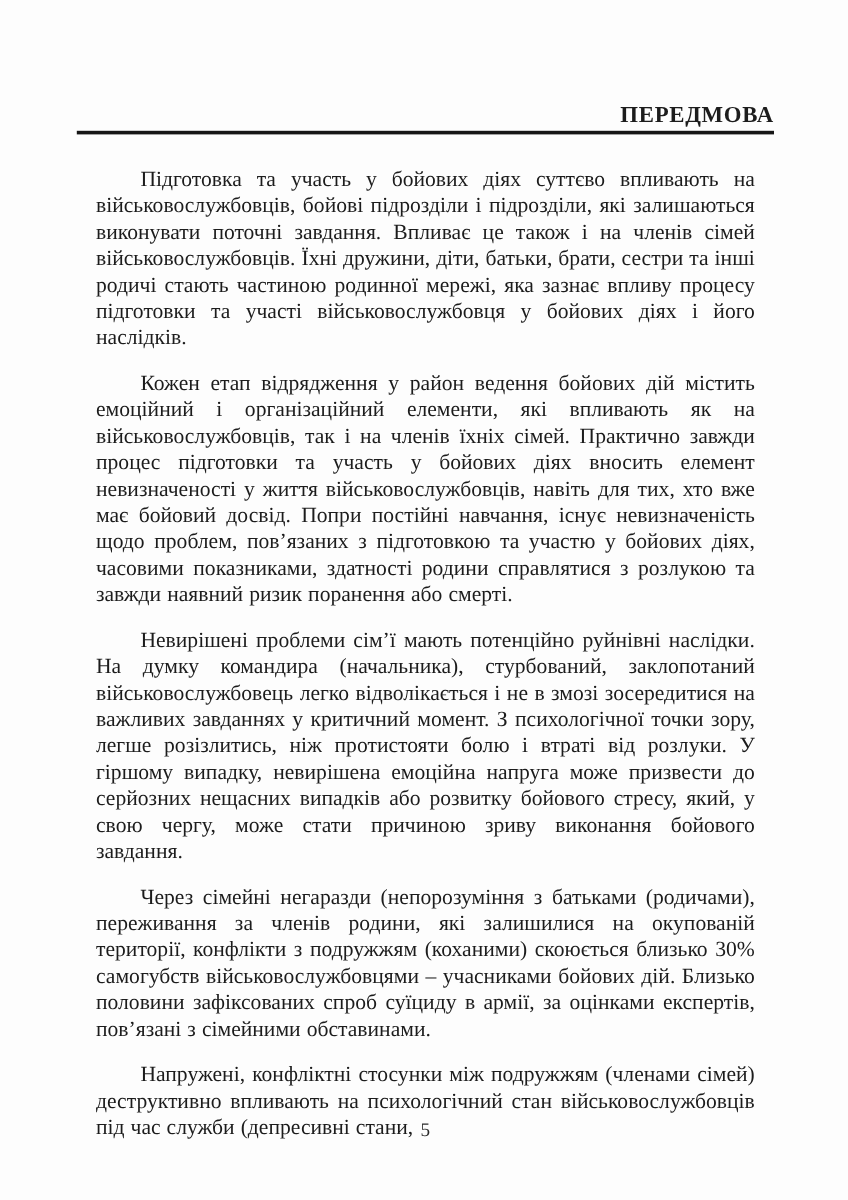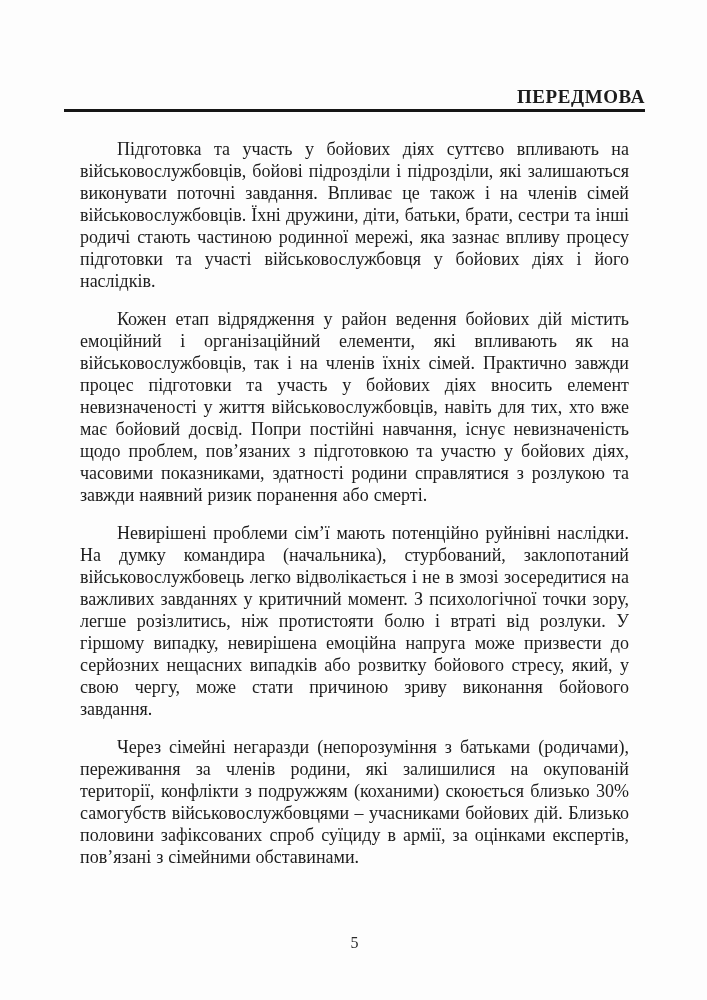--- a/index.html
+++ b/index.html
@@ -69,19 +69,20 @@
 
   <header class="doc-header">
     <h1 class="doc-title">ПЕРЕДМОВА</h1>
   </header>
 
   <main class="doc-body">
     <p class="para">Підготовка та участь у бойових діях суттєво впливають на військовослужбовців, бойові підрозділи і підрозділи, які залишаються виконувати поточні завдання. Впливає це також і на членів сімей військовослужбовців. Їхні дружини, діти, батьки, брати, сестри та інші родичі стають частиною родинної мережі, яка зазнає впливу процесу підготовки та участі військовослужбовця у бойових діях і його наслідків.</p>
     <p class="para">Кожен етап відрядження у район ведення бойових дій містить емоційний і організаційний елементи, які впливають як на військовослужбовців, так і на членів їхніх сімей. Практично завжди процес підготовки та участь у бойових діях вносить елемент невизначеності у життя військовослужбовців, навіть для тих, хто вже має бойовий досвід. Попри постійні навчання, існує невизначеність щодо проблем, пов’язаних з підготовкою та участю у бойових діях, часовими показниками, здатності родини справлятися з розлукою та завжди наявний ризик поранення або смерті.</p>
     <p class="para">Невирішені проблеми сім’ї мають потенційно руйнівні наслідки. На думку командира (начальника), стурбований, заклопотаний військовослужбовець легко відволікається і не в змозі зосередитися на важливих завданнях у критичний момент. З психологічної точки зору, легше розізлитись, ніж протистояти болю і втраті від розлуки. У гіршому випадку, невирішена емоційна напруга може призвести до серйозних нещасних випадків або розвитку бойового стресу, який, у свою чергу, може стати причиною зриву виконання бойового завдання.</p>
     <p class="para">Через сімейні негаразди (непорозуміння з батьками (родичами), переживання за членів родини, які залишилися на окупованій території, конфлікти з подружжям (коханими) скоюється близько 30% самогубств військовослужбовцями – учасниками бойових дій. Близько половини зафіксованих спроб суїциду в армії, за оцінками експертів, пов’язані з сімейними обставинами.</p>
+    <p class="para">Напружені, конфліктні стосунки між подружжям (членами сімей) деструктивно впливають на психологічний стан військовослужбовців під час служби (депресивні стани,</p>
   </main>
 
   <footer class="page-footer">
     <span class="page-number">5</span>
   </footer>
 
 </div>
 
 </body></html>

